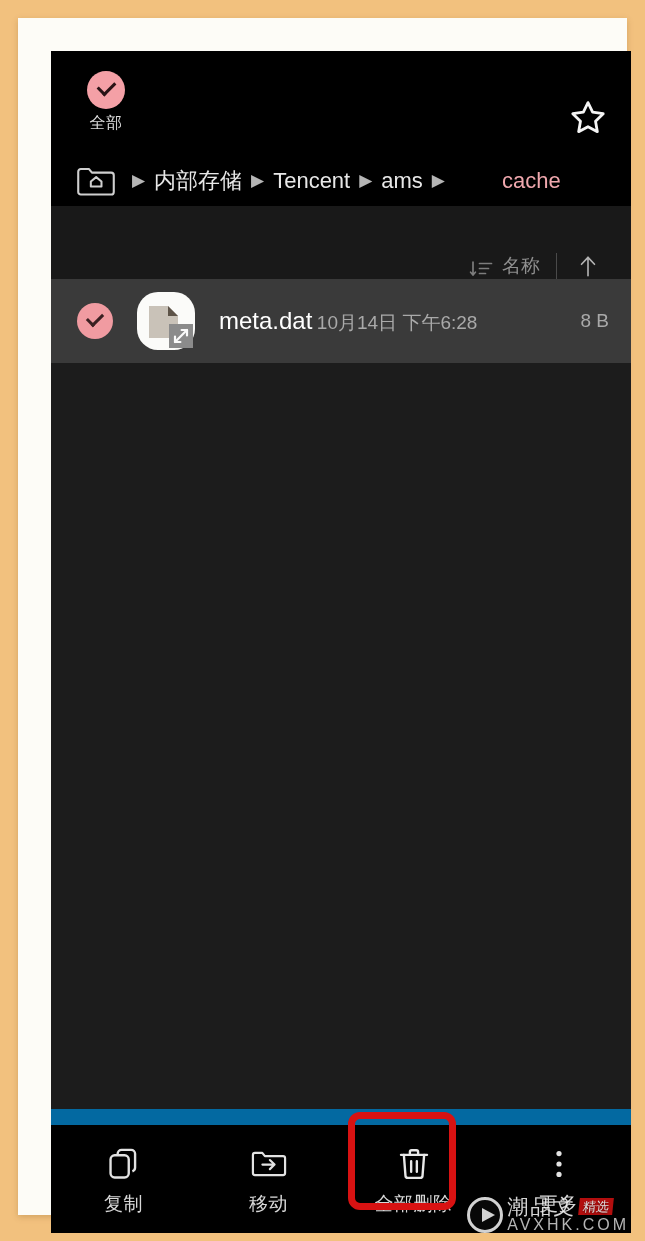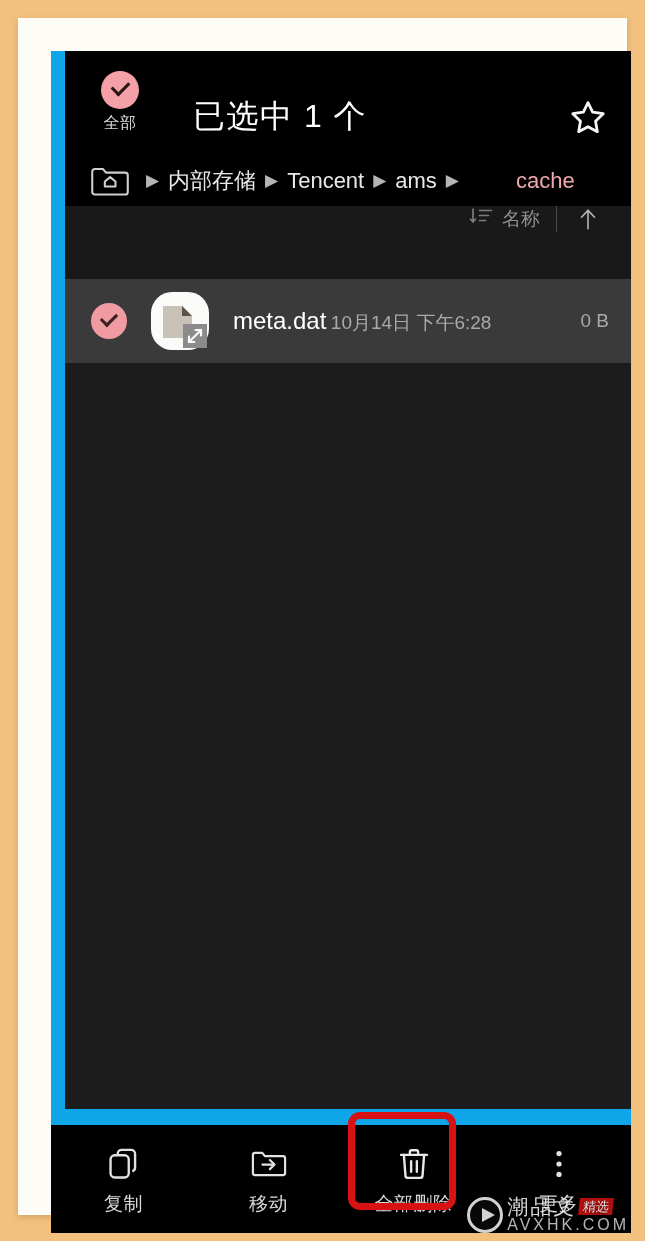--- a/index.html
+++ b/index.html
@@ -16,23 +16,22 @@
     left:18px; top:18px;
     width:609px; height:1197px;
     background:#fdfcf7;
     box-shadow:0 2px 6px rgba(120,80,20,.25);
   }
   
   #phone-screen {
     position:absolute;
     left:33px; top:33px;
     width:580px; height:1182px;
-    background:#0ea5e9;
+    background:#0369a1;
     overflow:hidden;
-    padding-left:14px;
   }
 
   
   #app-header {
     background:#000;
     height:155px;
     position:relative;
   }
   #select-all-block {
     position:absolute; left:24px; top:20px;
@@ -97,21 +96,21 @@
     color:#e8e8e8;
     white-space:nowrap;
   }
   .crumb.active { color:#f0a8ae;margin-left:48px; }
 
   
   #sort-bar {
     height:73px;
     background:#191919;
     display:flex;
-    align-items:flex-start;
+    align-items:flex-end;
     justify-content:flex-end;
     padding-right:16px;
   }
   #sort-icon { width:24px; height:20px; margin-right:9px; }
   #sort-field {
     font-size:19px;
     color:#8f8f8f;
     margin-right:16px;
   }
   #sort-divider {
@@ -261,21 +260,20 @@
 <div id="photo-frame">
   <div id="phone-screen">
 
     <div id="app-header">
 
       <div id="select-all-block">
         <div class="check-circle"></div>
         <span id="select-all-label">全部</span>
       </div>
 
-      <div id="header-title">已选中 1 个</div>
 
       <div id="favorite-star">
         <svg viewBox="0 0 24 24" width="42" height="42" fill="none" stroke="#f5f5f5" stroke-width="1.6" stroke-linejoin="round">
           <path d="M12 3.2l2.65 5.5 6.05.85-4.4 4.25 1.05 6-5.35-2.85-5.35 2.85 1.05-6L3.3 9.55l6.05-.85z"></path>
         </svg>
       </div>
 
       <div id="breadcrumb">
         <span id="home-folder-icon">
           <svg viewBox="0 0 26 22" width="42" height="36" fill="none" stroke="#cfcfcf" stroke-width="1.3" stroke-linejoin="round">
@@ -330,21 +328,21 @@
               <path d="M40 52h5.4M40 52v-5.4"></path>
             </g>
           </svg>
         </span>
 
         <span class="file-meta">
           <span class="file-name">meta.dat</span>
           <span class="file-date">10月14日 下午6:28</span>
         </span>
 
-        <span class="file-size">0 B</span>
+        <span class="file-size">8 B</span>
       </div>
 
       <div id="empty-area"></div>
     </div>
 
     <div id="bottom-toolbar">
 
       <div class="tool-btn">
         <span class="tool-icon">
           <svg viewBox="0 0 24 24" width="38" height="38" fill="none" stroke="#e2e2e2" stroke-width="1.5" stroke-linejoin="round">

